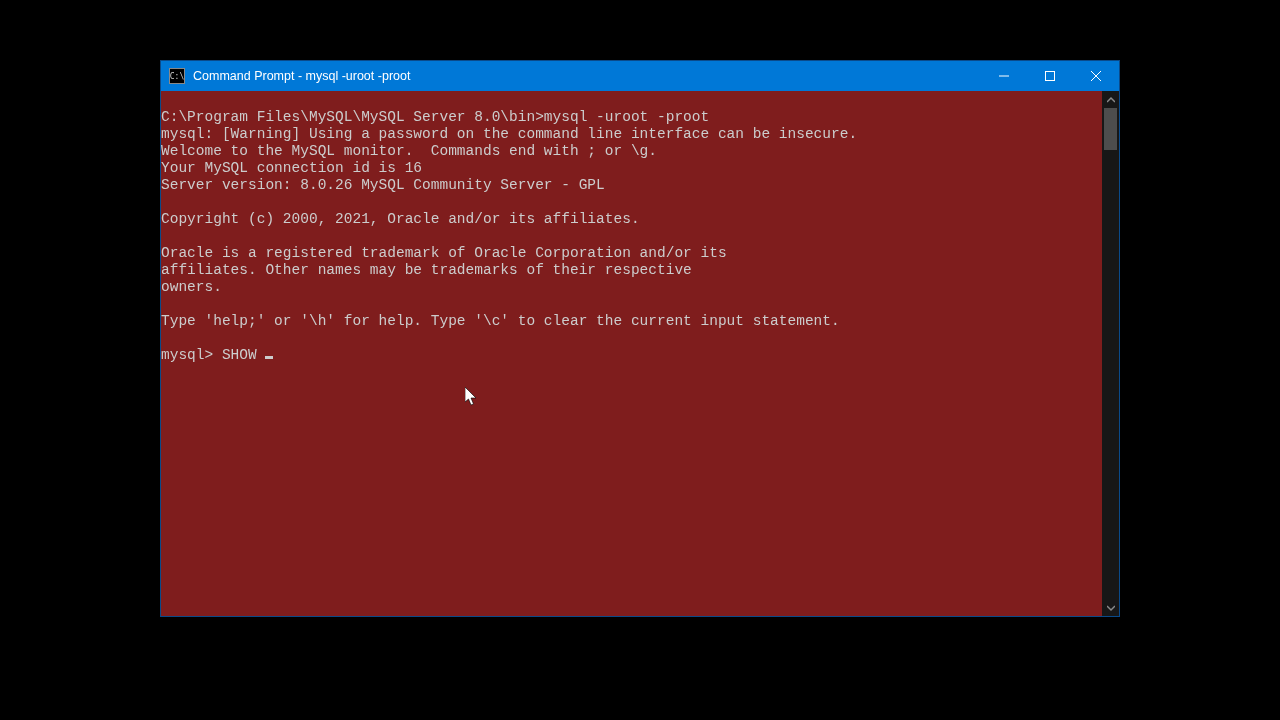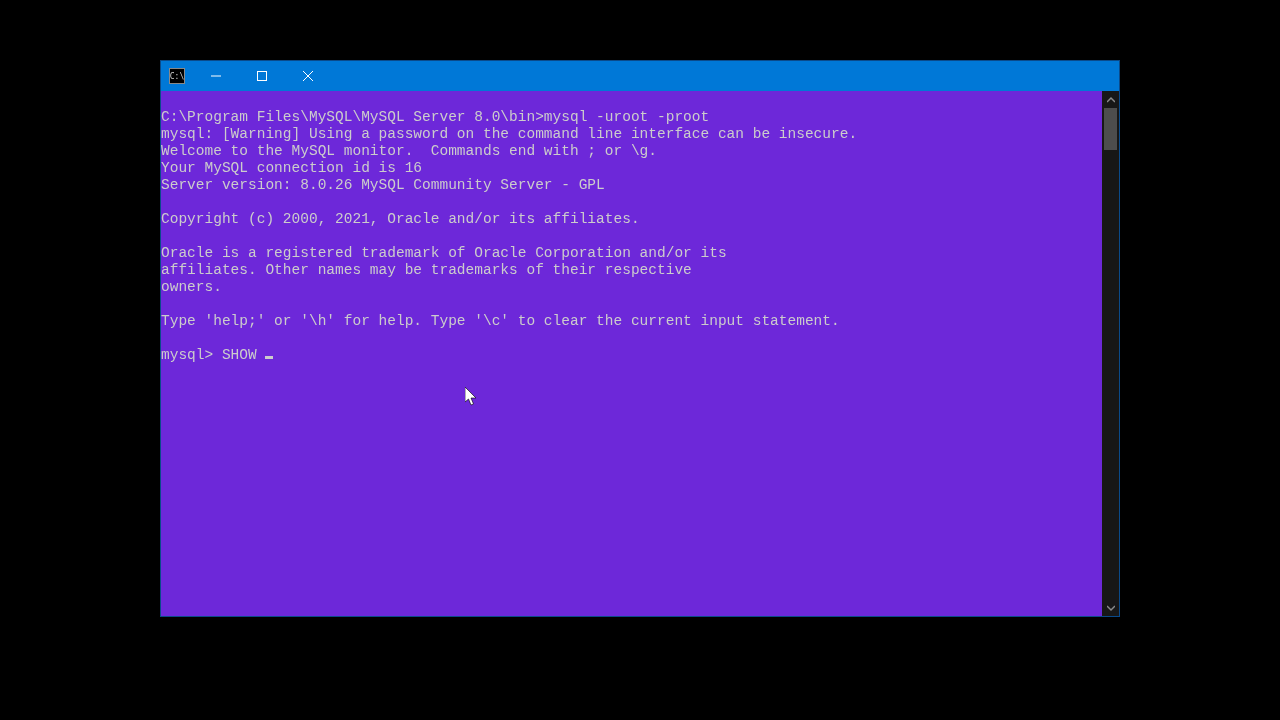--- a/index.html
+++ b/index.html
@@ -72,21 +72,21 @@
     justify-content: center;
     color: #fff;
   }
 
   .win-btn svg { display: block; }
 
   .client-area {
     flex: 1;
     display: flex;
     min-height: 0;
-    background: #6d28d9;
+    background: #7f1d1d;
   }
 
   .terminal {
     flex: 1;
     padding: 18px 0 0 0;
     box-sizing: border-box;
     color: #cccccc;
     font-size: 14.5px;
     line-height: 17px;
     white-space: pre;
@@ -148,20 +148,21 @@
 </style>
 </head>
 <body>
 
 <div class="window">
 
   <div class="titlebar">
     <div class="titlebar-icon">
       <span>C:\</span>
     </div>
+    <div class="titlebar-title">Command Prompt - mysql  -uroot -proot</div>
     <div class="win-controls">
       <div class="win-btn" title="Minimize">
         <svg width="10" height="10" viewBox="0 0 10 10">
           <line x1="0" y1="5" x2="10" y2="5" stroke="#fff" stroke-width="1"></line>
         </svg>
       </div>
       <div class="win-btn" title="Maximize">
         <svg width="10" height="10" viewBox="0 0 10 10">
           <rect x="0.5" y="0.5" width="9" height="9" fill="none" stroke="#fff" stroke-width="1"></rect>
         </svg>

